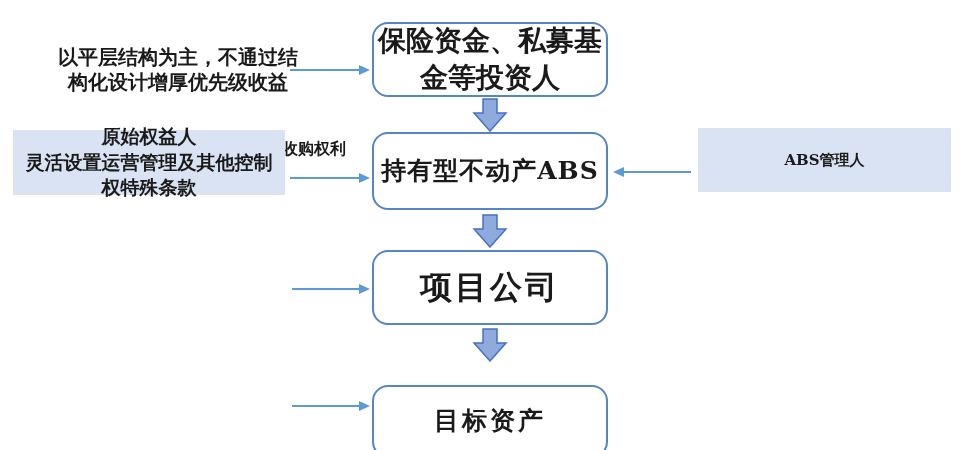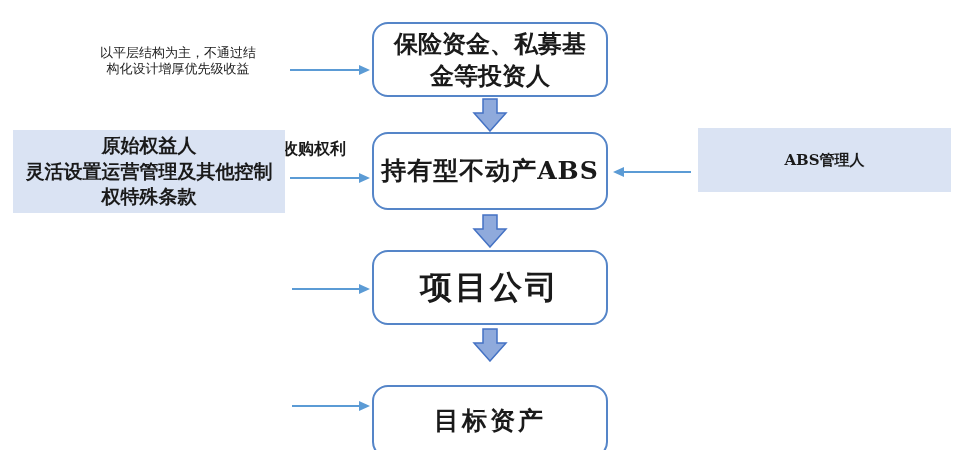--- a/index.html
+++ b/index.html
@@ -20,45 +20,45 @@
     box-sizing:border-box;
     border:2px solid var(--box-border);
     border-radius:16px;
     background:var(--background);
     display:flex;align-items:center;justify-content:center;
     text-align:center;
     font-weight:bold;
     white-space:pre-line;
     line-height:1.3;
   }
-  .node-investors{left:372px;top:22px;width:236px;height:75px;font-size:24px;}
+  .node-investors{left:372px;top:22px;width:236px;height:75px;font-size:28px;}
   .node-abs{left:372px;top:132px;width:236px;height:78px;font-size:25px;letter-spacing:1px;}
   .node-project{left:372px;top:250px;width:236px;height:75px;font-size:32px;letter-spacing:3px;}
   .node-target{left:372px;top:365px;width:236px;height:73px;font-size:25px;letter-spacing:3px;margin-top:20px;}
 
   .side-box{
     position:absolute;
     box-sizing:border-box;
     background:var(--side-box-fill);
     display:flex;align-items:center;justify-content:center;
     text-align:center;
     font-weight:bold;
     white-space:pre-line;
     font-size:19px;
     line-height:1.35;
   }
-  .side-originator{left:13px;top:130px;width:272px;height:83px;}
+  .side-originator{left:13px;top:130px;width:272px;height:65px;}
   .side-manager{left:698px;top:128px;width:253px;height:64px;font-size:15px;}
 
   .note{
     position:absolute;
     text-align:center;
-    font-weight:normal;
+    font-weight:bold;
     white-space:pre-line;
-    font-size:13px;
+    font-size:20px;
     line-height:1.25;
   }
   .note-1{left:38px;top:45px;width:280px;}
   .note-2{left:38px;top:262px;width:280px;}
   .note-3{left:33px;top:380px;width:280px;}
 
   .edge-label{
     position:absolute;
     left:282px;top:139px;
     font-weight:bold;

